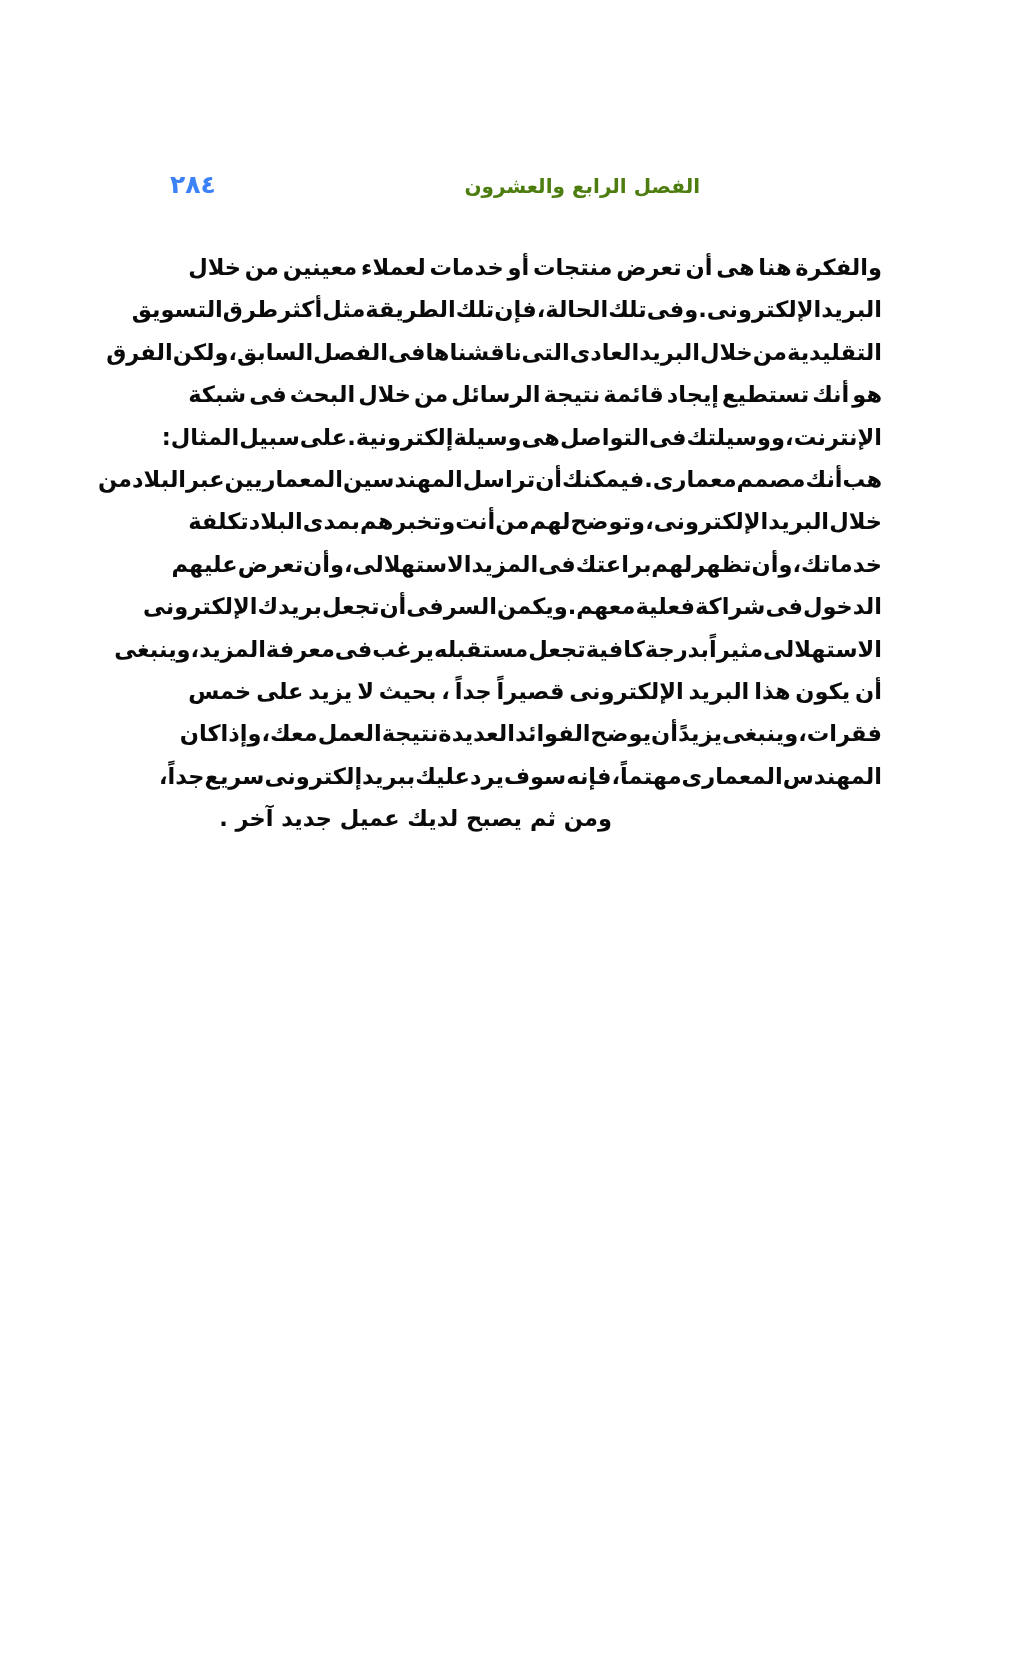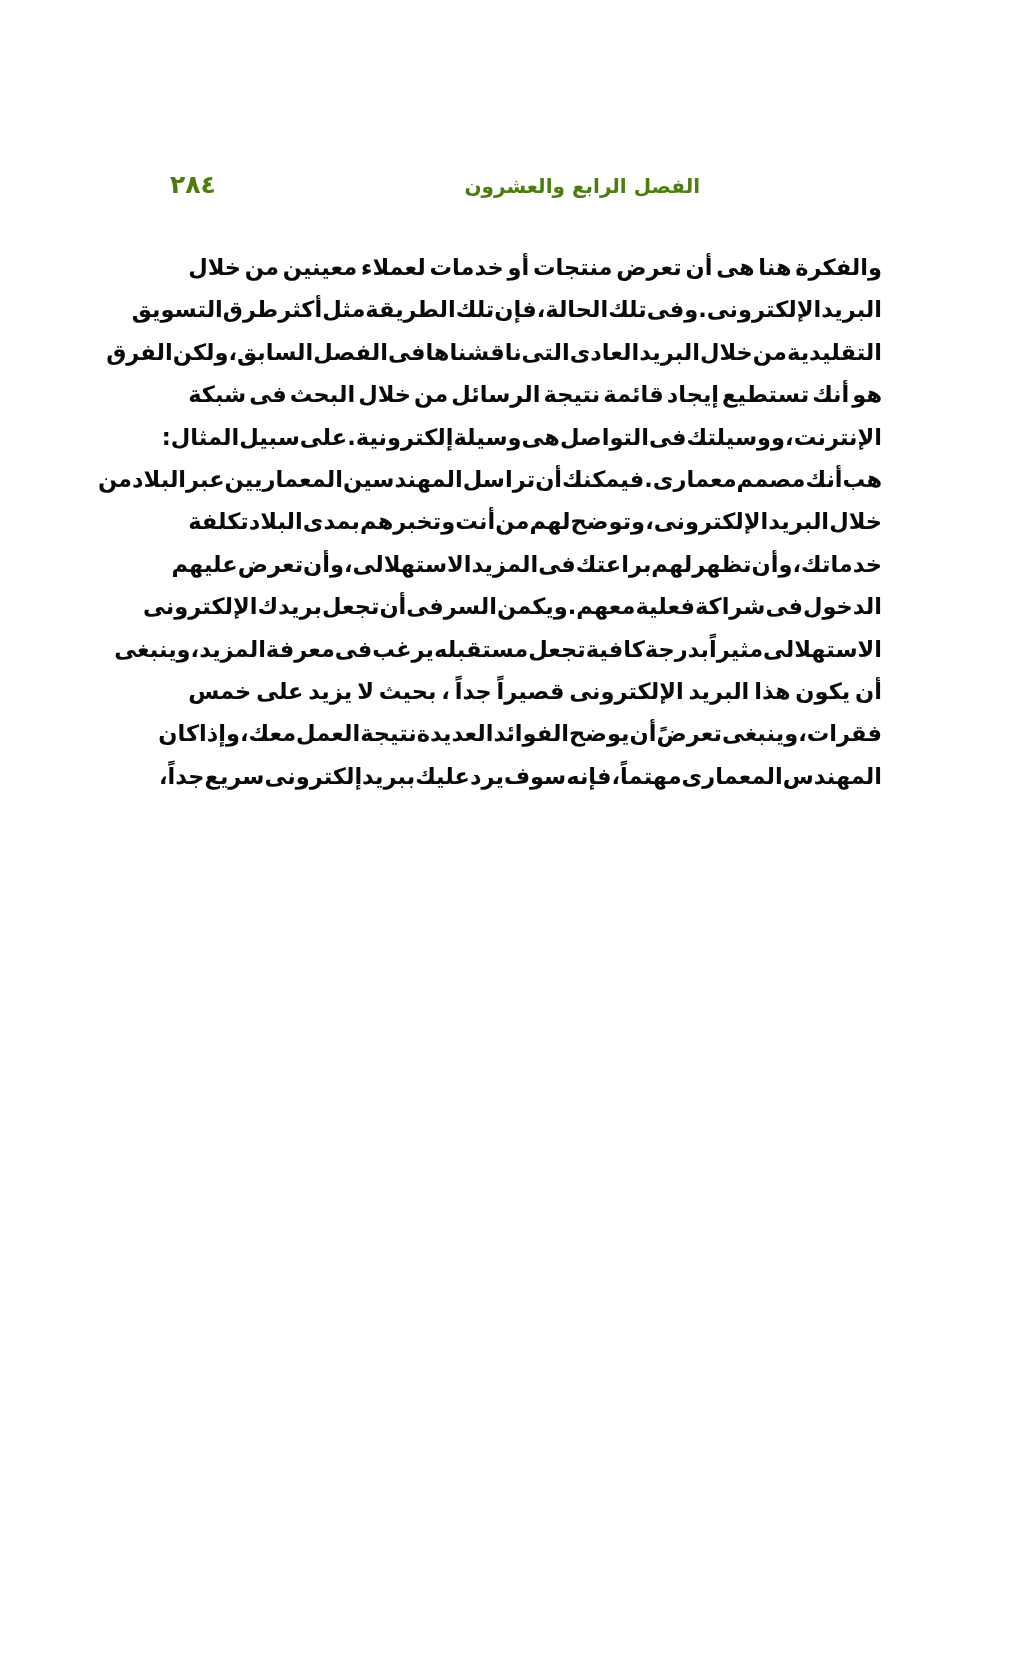--- a/index.html
+++ b/index.html
@@ -26,21 +26,21 @@
     left: 170px;
     height: 40px;
     display: flex;
     flex-direction: row-reverse;
     align-items: baseline;
     justify-content: space-between;
   }
   .folio {
     font-size: 25px;
     font-weight: 700;
-    color: #4d7c0f;
+    color: #3b82f6;
     letter-spacing: 1px;
     line-height: 1;
     white-space: nowrap;
   }
   .chapter-title {
     font-size: 20px;
     font-weight: 700;
     color: #4d7c0f;
     line-height: 1;
     white-space: nowrap;
@@ -265,21 +265,21 @@
         <span>بحيث</span>
         <span>لا</span>
         <span>يزيد</span>
         <span>على</span>
         <span>خمس</span>
       </div>
     <div class="line">
         <span>فقرات</span>
         <span>،</span>
         <span>وينبغى</span>
-        <span>تعرضً</span>
+        <span>يزيدً</span>
         <span>أن</span>
         <span>يوضح</span>
         <span>الفوائد</span>
         <span>العديدة</span>
         <span>نتيجة</span>
         <span>العمل</span>
         <span>معك</span>
         <span>،</span>
         <span>وإذا</span>
         <span>كان</span>
@@ -292,16 +292,19 @@
         <span>فإنه</span>
         <span>سوف</span>
         <span>يرد</span>
         <span>عليك</span>
         <span>ببريد</span>
         <span>إلكترونى</span>
         <span>سريع</span>
         <span>جداً</span>
         <span>،</span>
       </div>
+    <div class="line last">
+        <span>ومن ثم يصبح لديك عميل جديد آخر .</span>
+      </div>
   </div>
 
 
 </div>
 
 </body></html>

